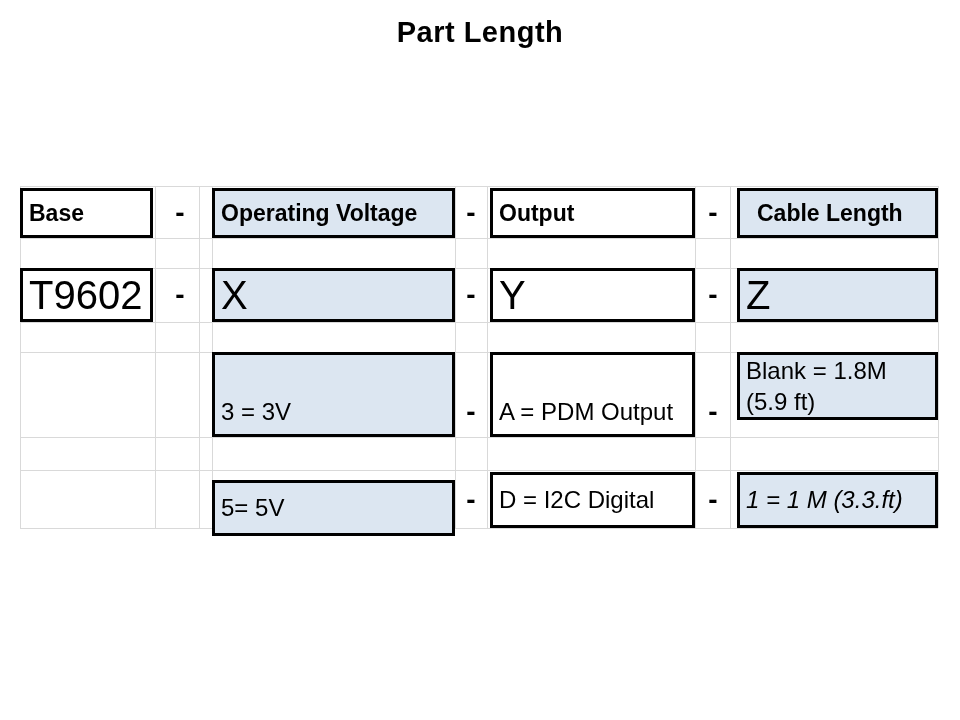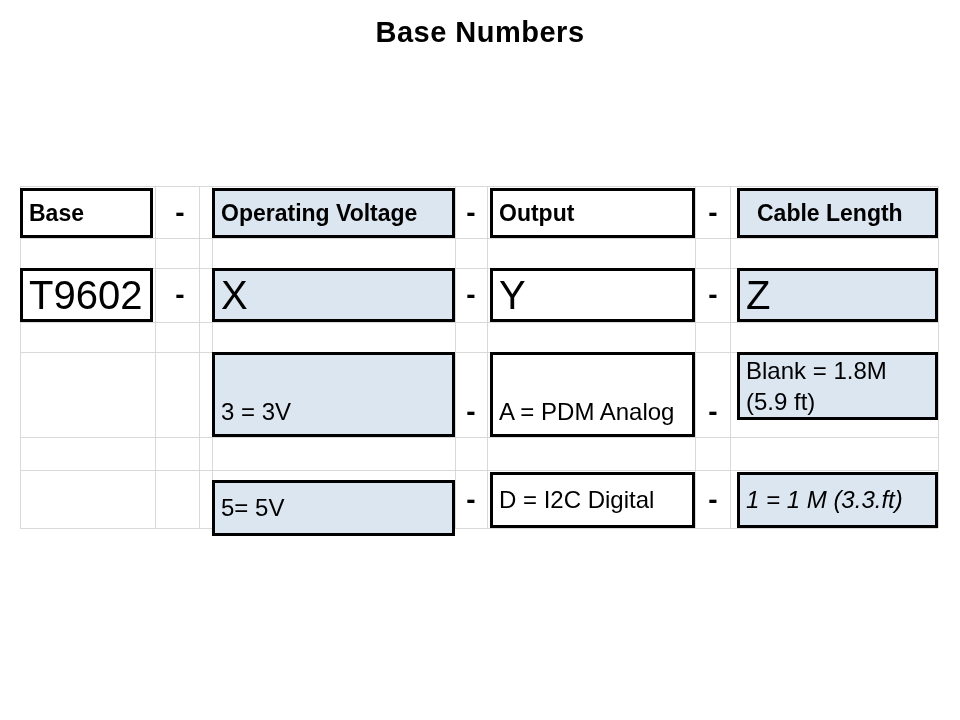--- a/index.html
+++ b/index.html
@@ -35,21 +35,21 @@
   .dash {
     position: absolute; width: 30px; height: 30px; line-height: 30px;
     text-align: center; font-weight: bold; font-size: 28px;
   }
 </style>
 </head>
 <body>
 
 <div class="page">
 
-  <div class="title">Base Numbers</div>
+  <div class="title">Part Length</div>
 
   <div id="gridlines">
       <div class="gridline" style="left: 20px; top: 186px; width: 1px; height: 342px;"></div>
       <div class="gridline" style="left: 155px; top: 186px; width: 1px; height: 342px;"></div>
       <div class="gridline" style="left: 199px; top: 186px; width: 1px; height: 342px;"></div>
       <div class="gridline" style="left: 212px; top: 186px; width: 1px; height: 342px;"></div>
       <div class="gridline" style="left: 455px; top: 186px; width: 1px; height: 342px;"></div>
       <div class="gridline" style="left: 487px; top: 186px; width: 1px; height: 342px;"></div>
       <div class="gridline" style="left: 695px; top: 186px; width: 1px; height: 342px;"></div>
       <div class="gridline" style="left: 730px; top: 186px; width: 1px; height: 342px;"></div>
@@ -68,21 +68,21 @@
   <div class="box hdr" style="left:20px;  top:188px; width:133px; height:50px;">Base</div>
   <div class="box hdr" style="left:490px; top:188px; width:205px; height:50px;">Output</div>
   <div class="box hdr blue" style="left:737px; top:188px; width:201px; height:50px;padding-left:17px;">Cable Length</div>
 
   <div class="box code" style="left:20px;  top:268px; width:133px; height:54px;text-align:right;">T9602</div>
   <div class="box code blue" style="left:212px; top:268px; width:243px; height:54px;">X</div>
   <div class="box code" style="left:490px; top:268px; width:205px; height:54px;">Y</div>
   <div class="box code blue" style="left:737px; top:268px; width:201px; height:54px;">Z</div>
 
   <div class="box opt blue bottom-al" style="left:212px; top:352px; width:243px; height:85px;">3 = 3V</div>
-  <div class="box opt bottom-al" style="left:490px; top:352px; width:205px; height:85px;">A = PDM Analog</div>
+  <div class="box opt bottom-al" style="left:490px; top:352px; width:205px; height:85px;">A = PDM Output</div>
   <div class="box blue wrap" style="left:737px; top:352px; width:201px; height:68px;">Blank = 1.8M (5.9 ft)</div>
 
   <div class="box opt blue" style="left:212px; top:472px; width:243px; height:56px;margin-top:8px;">5= 5V</div>
   <div class="box opt" style="left:490px; top:472px; width:205px; height:56px;">D = I2C Digital</div>
   <div class="box opt blue" style="left:737px; top:472px; width:201px; height:56px;font-style:italic;">1 = 1 M (3.3.ft)</div>
 
   <div class="dash" style="left:165px; top:198px;">-</div>
   <div class="dash" style="left:456px; top:198px;">-</div>
   <div class="dash" style="left:698px; top:198px;">-</div>
 

